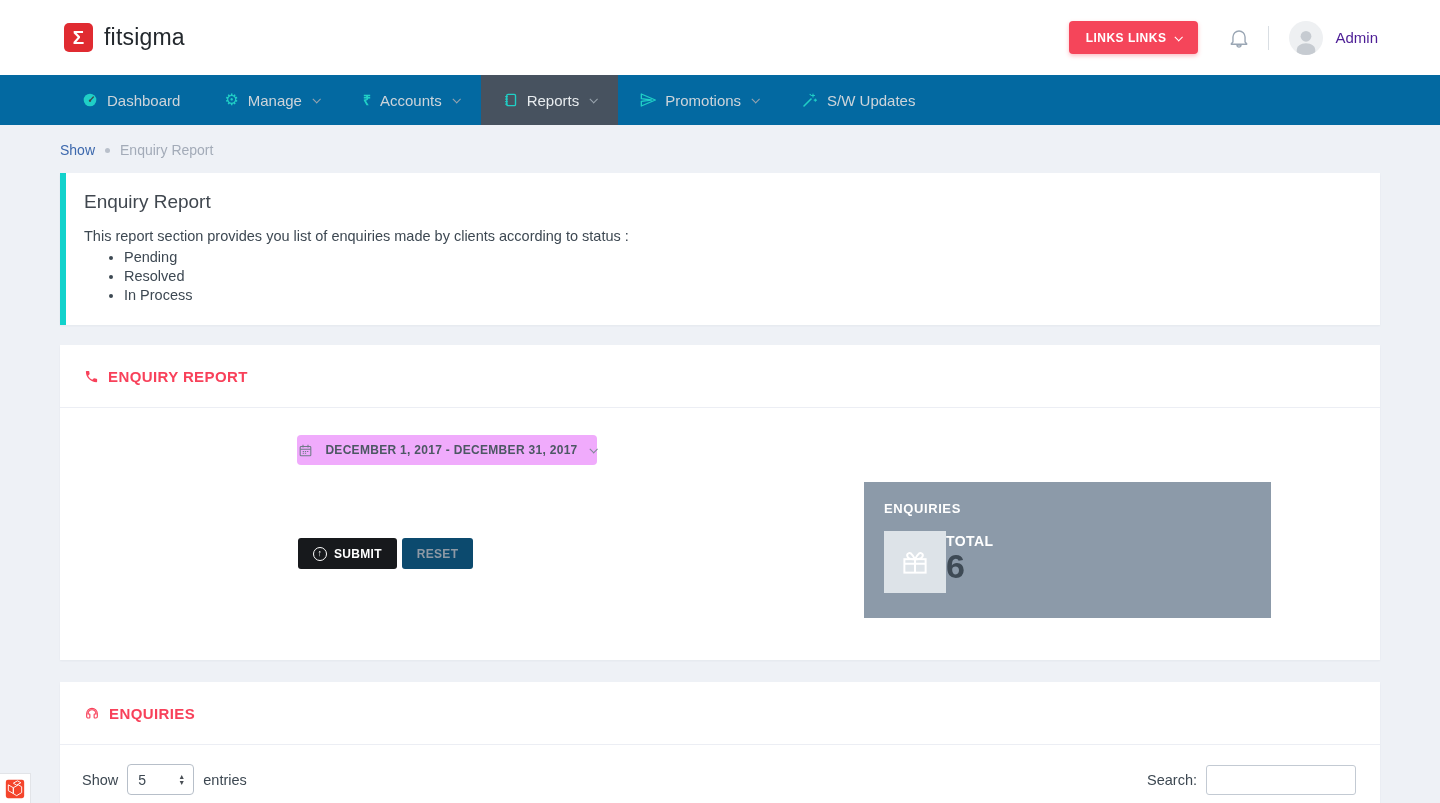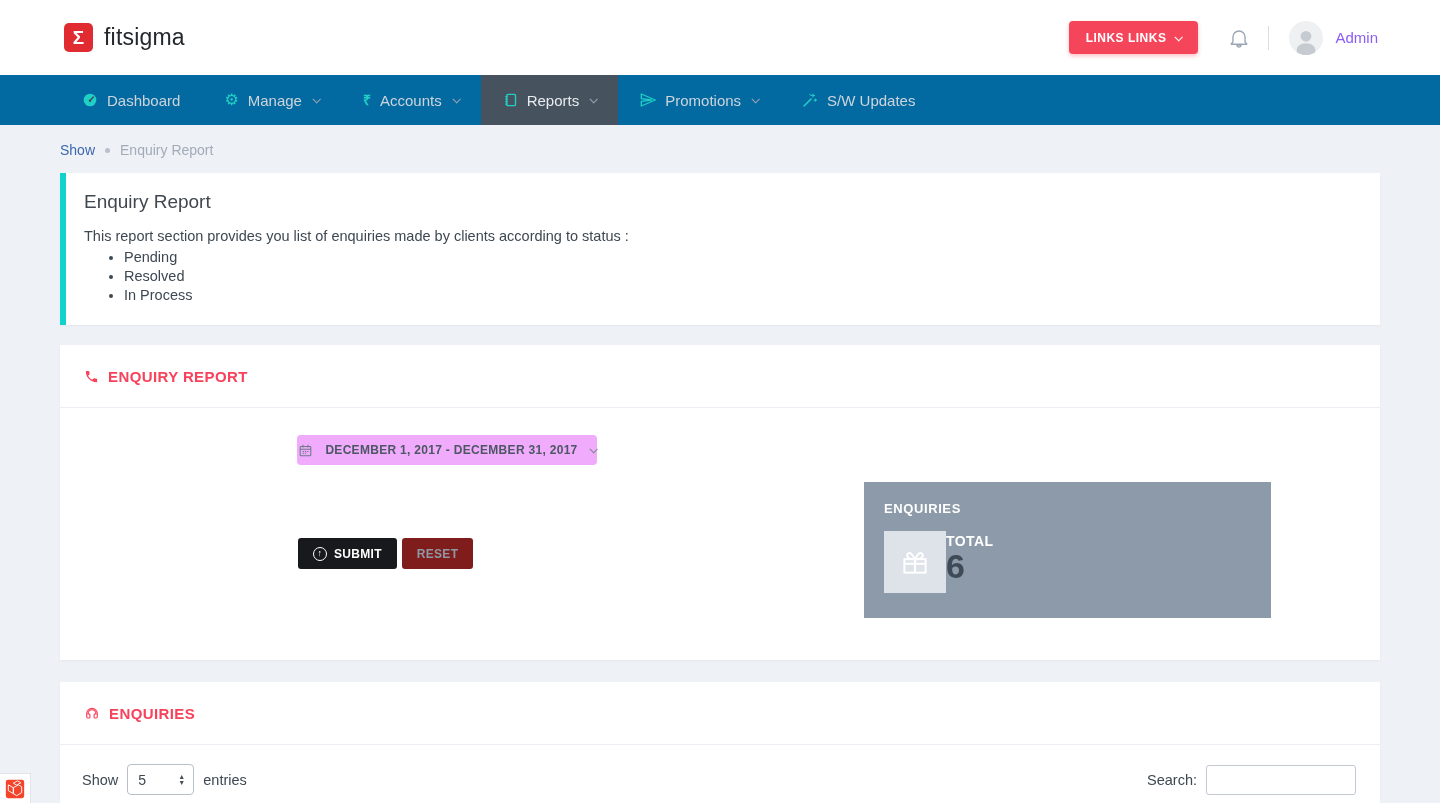--- a/index.html
+++ b/index.html
@@ -33,21 +33,21 @@
   }
   .chev { display:inline-block; width:6px; height:6px;
     border-right:1.8px solid currentColor; border-bottom:1.8px solid currentColor;
     transform:rotate(45deg) translateY(-1px); }
   .bell-wrap { margin-left:30px; display:flex; align-items:center; }
   .header-divider { width:1px; height:24px; background:#d9dee3; margin:0 20px 0 18px; }
   .avatar {
     width:34px; height:34px; border-radius:50%; background:#eef0f2; overflow:hidden;
     display:flex; align-items:flex-end; justify-content:center;
   }
-  .admin-name { margin-left:12px; font-size:15px; color:#8b5cf6; }
+  .admin-name { margin-left:12px; font-size:15px; color:#4c1d95; }
 
   
   .nav { height:50px; background:#0369a1; display:flex; padding-left:60px; }
   .nav-item {
     display:flex; align-items:center; gap:9px; padding:0 22px;
     color:#cdd4da; font-size:15px; text-decoration:none; cursor:pointer;
   }
   .nav-item.active { background:#47525f; color:#e8ecef; }
   .nav-icon { display:flex; align-items:center; color:#20cfc6; font-size:16px; line-height:1; }
   .nav-caret { color:#9aa5af; margin-left:2px; }
@@ -91,21 +91,21 @@
     background:#17191c; color:#fff; border:none; border-radius:3px; cursor:pointer;
     height:31px; padding:0 15px; font-size:12px; font-weight:bold; letter-spacing:.3px;
     display:flex; align-items:center; gap:7px;
     font-family:"Liberation Sans", sans-serif;
   }
   .submit-circ {
     width:14px; height:14px; border:1px solid #fff; border-radius:50%;
     display:inline-flex; align-items:center; justify-content:center; font-size:9px; line-height:1;
   }
   .reset-btn {
-    background:#7f1d1d; color:#8e99a5; border:none; border-radius:3px; cursor:pointer;
+    background:#0c4a6e; color:#8e99a5; border:none; border-radius:3px; cursor:pointer;
     height:31px; padding:0 15px; font-size:12px; font-weight:bold; letter-spacing:.3px;
     font-family:"Liberation Sans", sans-serif;
   }
   .stat-box {
     position:absolute; left:804px; top:74px; width:407px; height:136px;
     background:#8c9aa9; padding:19px 20px;
   }
   .stat-heading { color:#fff; font-size:13px; font-weight:bold; letter-spacing:.6px; }
   .stat-row { display:flex; margin-top:15px; }
   .stat-icon-sq {

